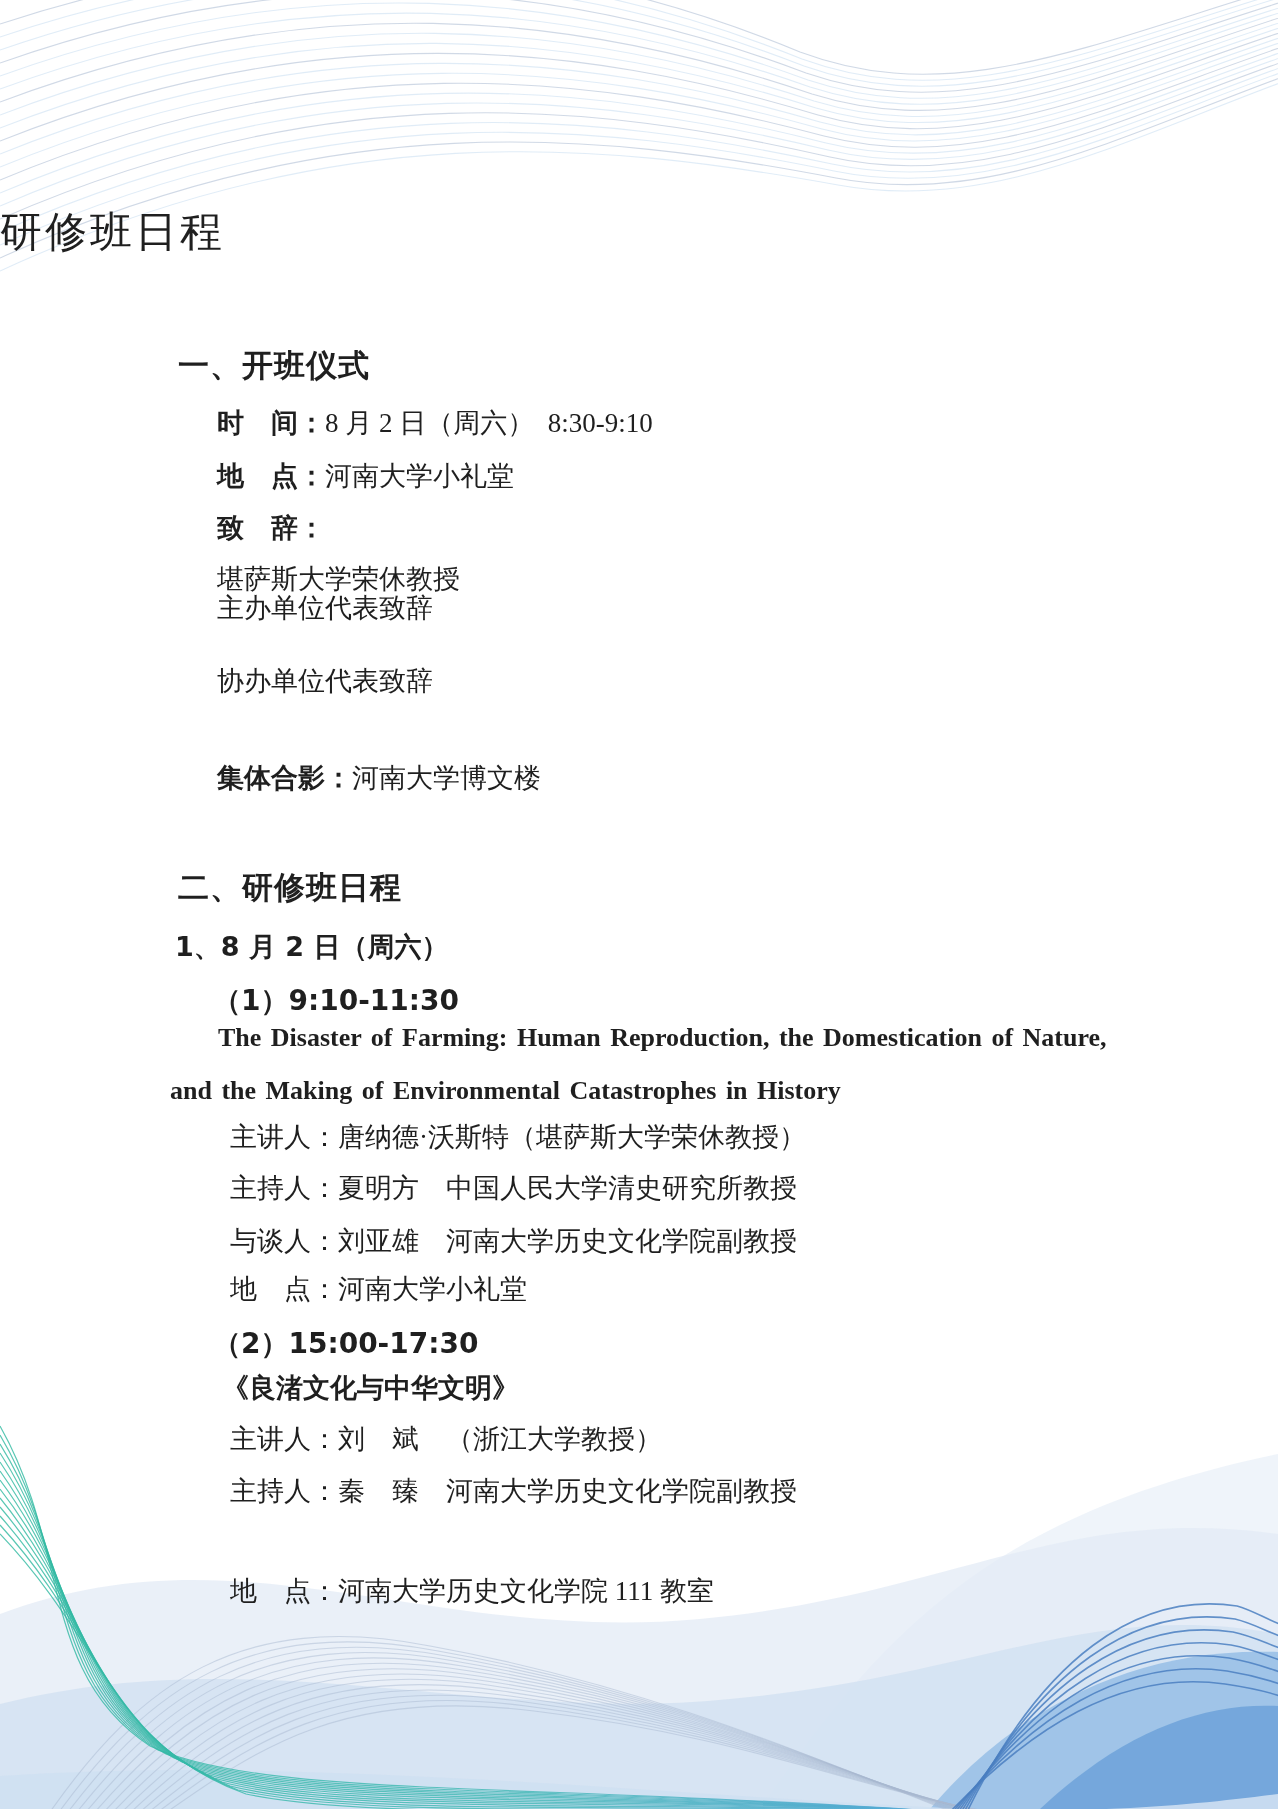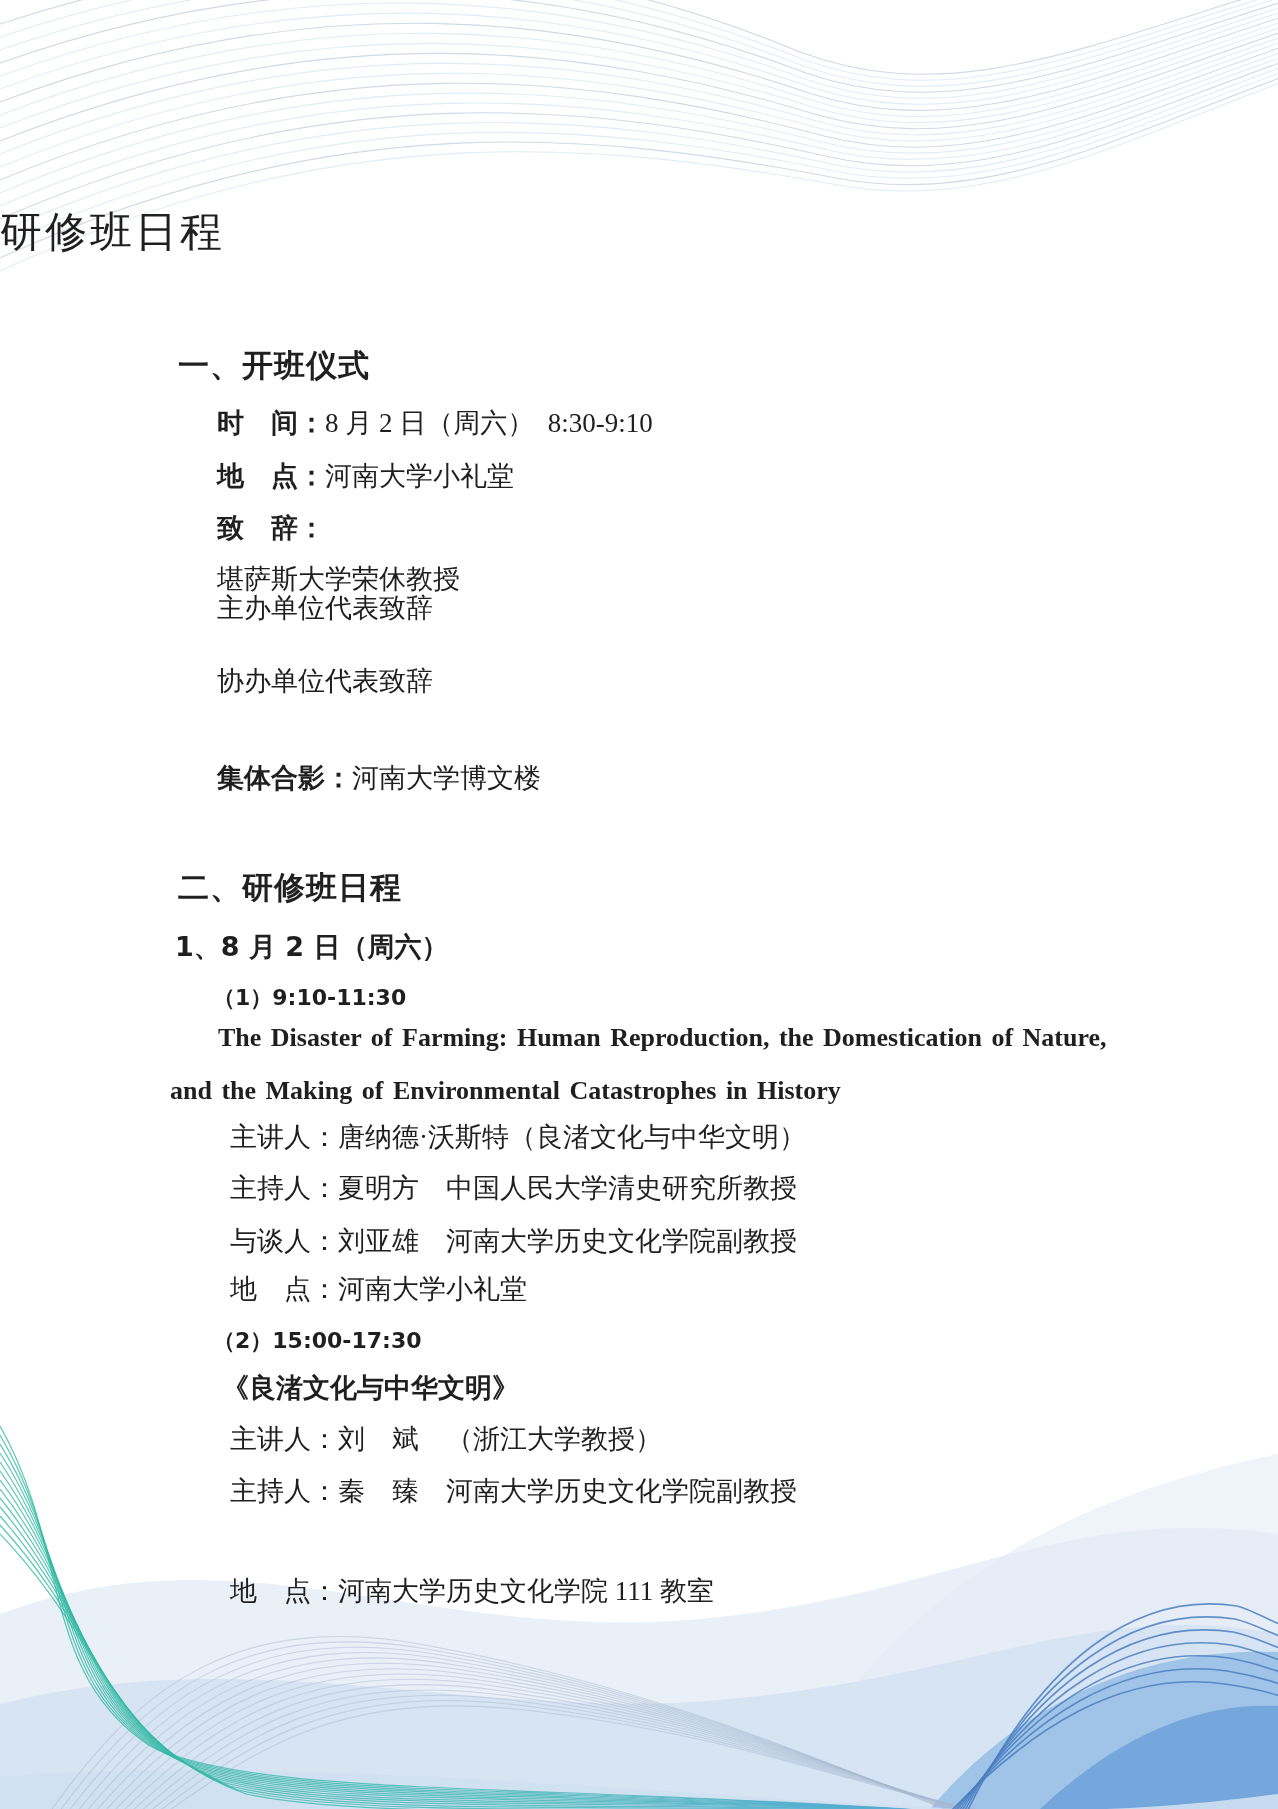--- a/index.html
+++ b/index.html
@@ -24,21 +24,21 @@
   .sec-heading {
     font-family:"Liberation Serif",serif;
     font-size:31px; font-weight:bold; letter-spacing:1px;
   }
   .day-heading {
     font-family:"DejaVu Sans","Liberation Sans",sans-serif;
     font-size:27px; font-weight:bold;
   }
   .time-heading {
     font-family:"DejaVu Sans","Liberation Sans",sans-serif;
-    font-size:22px; font-weight:bold;
+    font-size:28px; font-weight:bold;
   }
   .body-line { font-size:27px;text-align:right; }
   .body-line .b { font-weight:bold; }
   .en-title {
     font-family:"Liberation Serif",serif;
     font-size:26px; font-weight:bold; word-spacing:3px;text-align:center;
   }
   .cn-title { font-size:27px; font-weight:bold; }
 </style>
 </head>
@@ -253,21 +253,21 @@
 
   <div class="line sec-heading" style="top:870px; left:178px">二、研修班日程</div>
 
   <div class="line day-heading" style="top:931px; left:175px">1、8 月 2 日（周六）</div>
 
   <div class="line time-heading" style="top:985px; left:213px">（1）9:10-11:30</div>
 
   <div class="line en-title" style="top:1023px; left:218px">The Disaster of Farming: Human Reproduction, the Domestication of Nature,</div>
   <div class="line en-title" style="top:1076px; left:170px">and the Making of Environmental Catastrophes in History</div>
 
-  <div class="line body-line" style="top:1122px; left:230px"><span>主讲人：</span><span>唐纳德·沃斯特（良渚文化与中华文明）</span></div>
+  <div class="line body-line" style="top:1122px; left:230px"><span>主讲人：</span><span>唐纳德·沃斯特（堪萨斯大学荣休教授）</span></div>
 
   <div class="line body-line" style="top:1173px; left:230px"><span>主持人：</span><span>夏明方　中国人民大学清史研究所教授</span></div>
 
   <div class="line body-line" style="top:1226px; left:230px"><span>与谈人：</span><span>刘亚雄　河南大学历史文化学院副教授</span></div>
 
   <div class="line body-line" style="top:1274px; left:230px"><span>地　点：</span><span>河南大学小礼堂</span></div>
 
   <div class="line time-heading" style="top:1328px; left:213px">（2）15:00-17:30</div>
 
   <div class="line cn-title" style="top:1373px; left:222px">《良渚文化与中华文明》</div>

